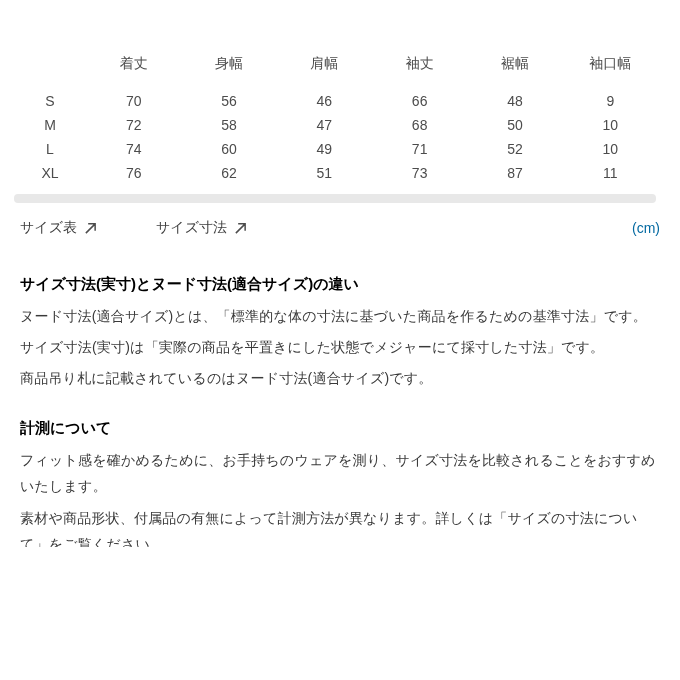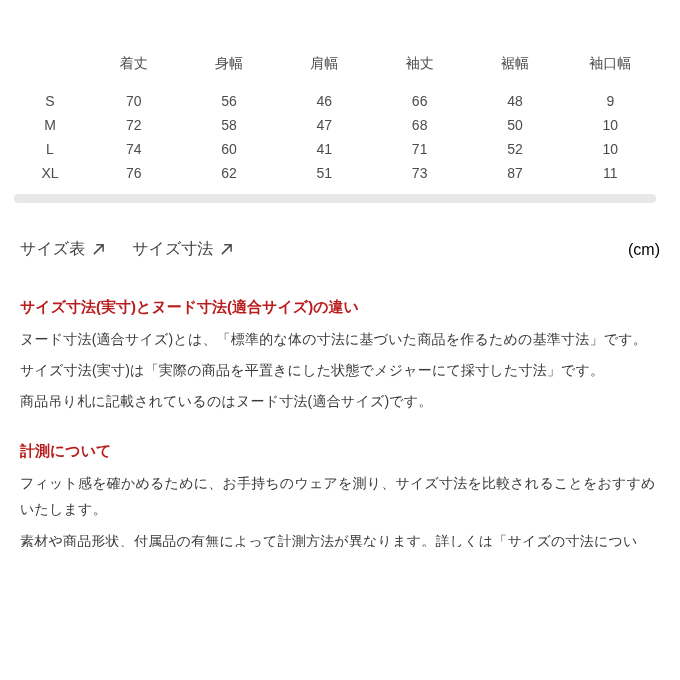--- a/index.html
+++ b/index.html
@@ -44,54 +44,55 @@
   .scrollbar-track {
     margin: 9px 24px 0 14px;
     height: 9px;
     border-radius: 4px;
     background: #e8e8e8;
   }
   
   .links-row {
     display: flex;
     align-items: center;
-    margin: 36px 20px 0 20px;
-    font-size: 16px;
+    margin: 16px 20px 0 20px;
+    font-size: 14px;
     color: #3f3f3f;
+    gap: 32px;
   }
   .chart-link {
     display: inline-flex;
     align-items: center;
     gap: 7px;
     margin-right: 27px;
     color: #3f3f3f;
     text-decoration: none;
     cursor: pointer;
   }
   .ext-icon {
     display: inline-block;
     width: 13px;
     height: 13px;
   }
   .ext-icon svg { display: block; }
   .unit-label {
     margin-left: auto;
-    color: #000000;
+    color: #0369a1;
   }
   
   .section {
     margin: 0 20px;
   }
   .section-1 { margin-top: 36px; }
   .section-2 { margin-top: 26px; }
   .section h3 {
     margin: 0 0 7px 0;
     font-size: 15px;
     font-weight: bold;
-    color: #b91c1c;
+    color: #000000;
     line-height: 1.5;
   }
   .section p {
     margin: 0 0 5px 0;
     font-size: 14px;
     line-height: 1.88;
     color: #3a3a3a;
     letter-spacing: 0.2px;
   }
 </style>
@@ -129,21 +130,21 @@
             <td>58</td>
             <td>47</td>
             <td>68</td>
             <td>50</td>
             <td>10</td>
           </tr>
           <tr>
             <td>L</td>
             <td>74</td>
             <td>60</td>
-            <td>41</td>
+            <td>49</td>
             <td>71</td>
             <td>52</td>
             <td>10</td>
           </tr>
           <tr>
             <td>XL</td>
             <td>76</td>
             <td>62</td>
             <td>51</td>
             <td>73</td>

